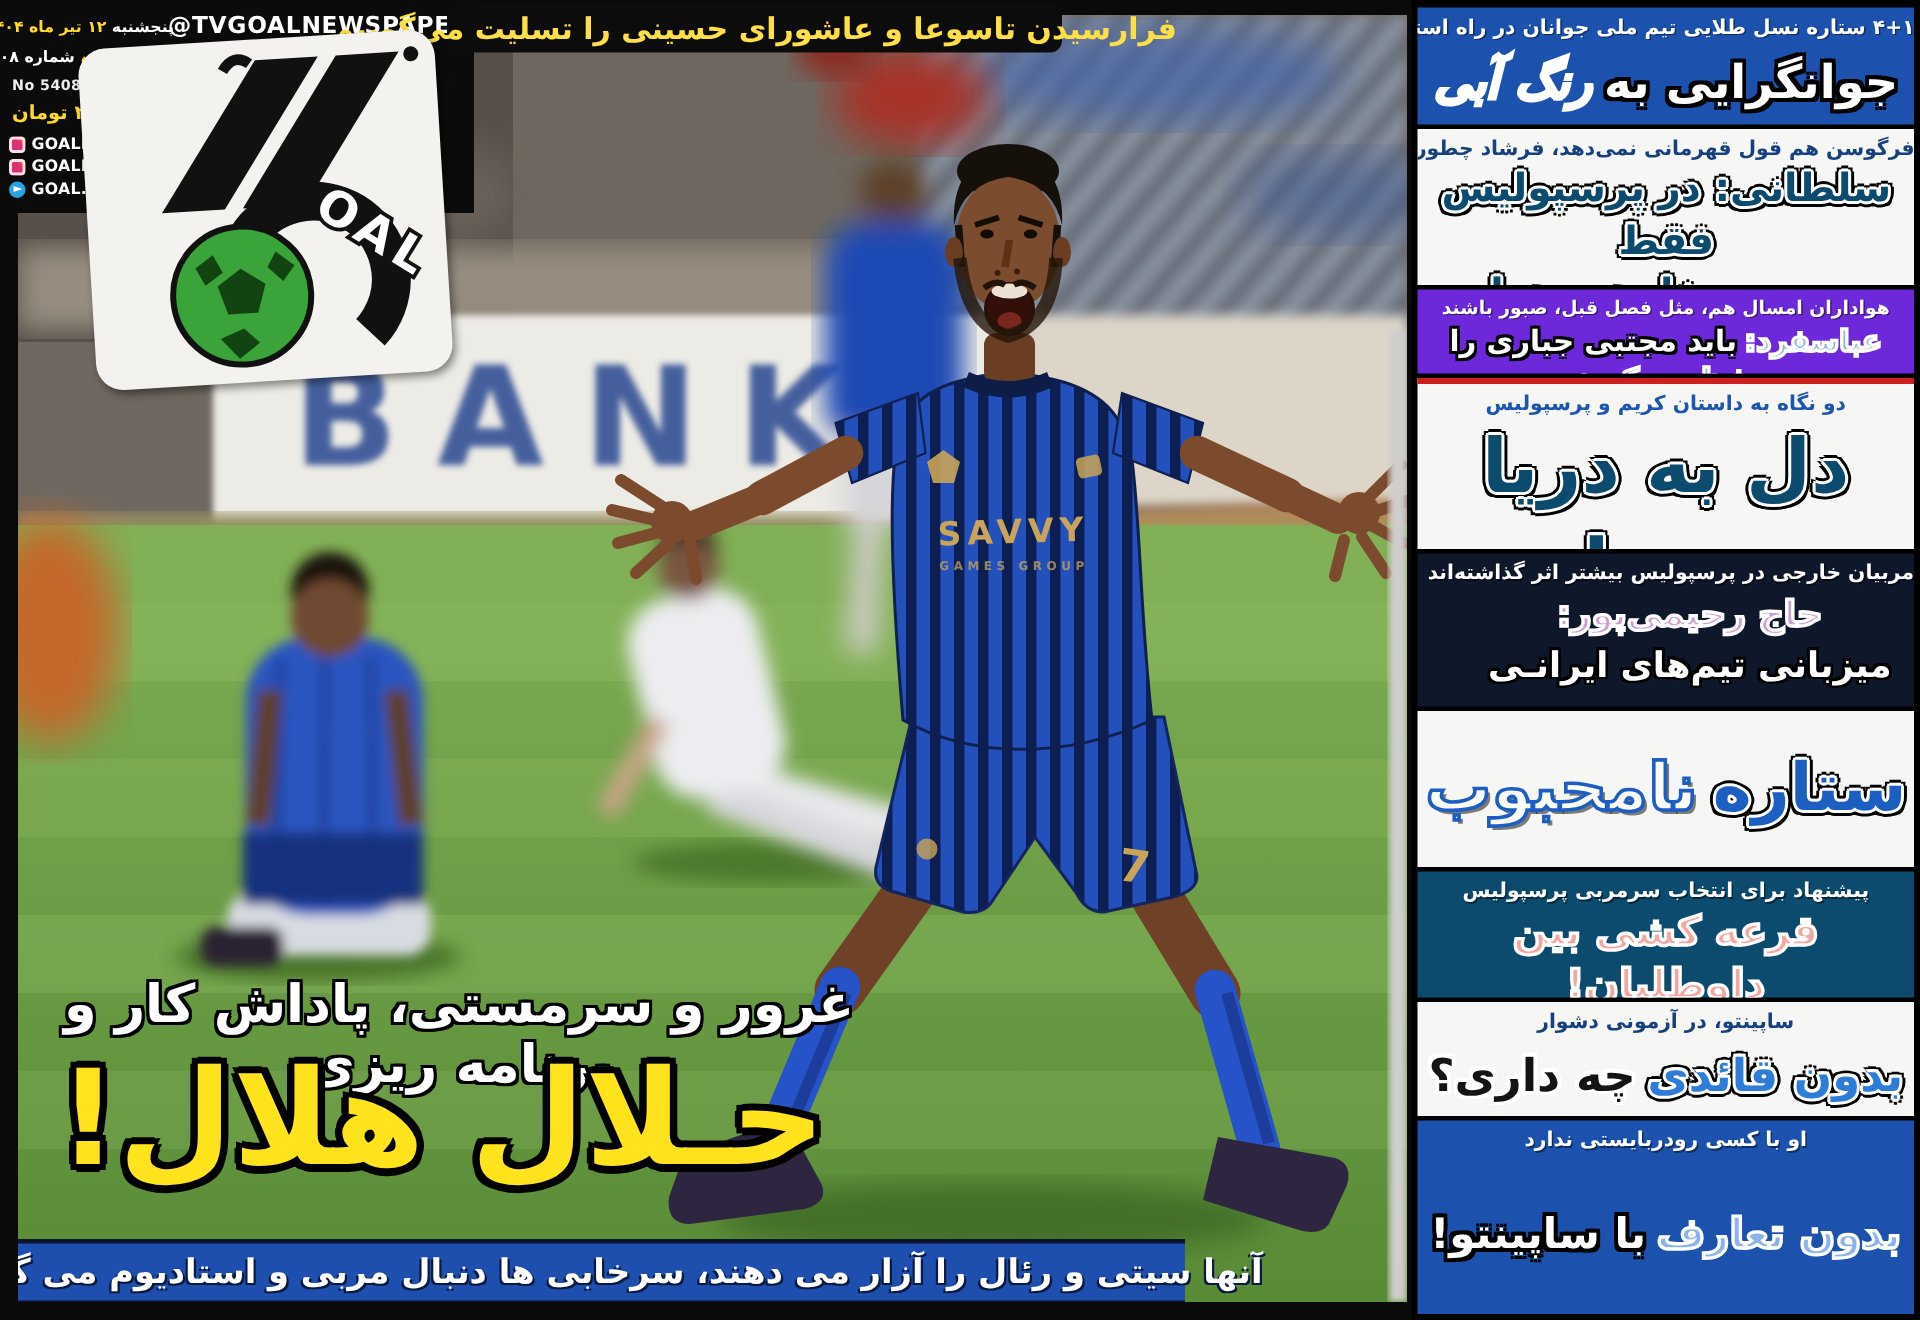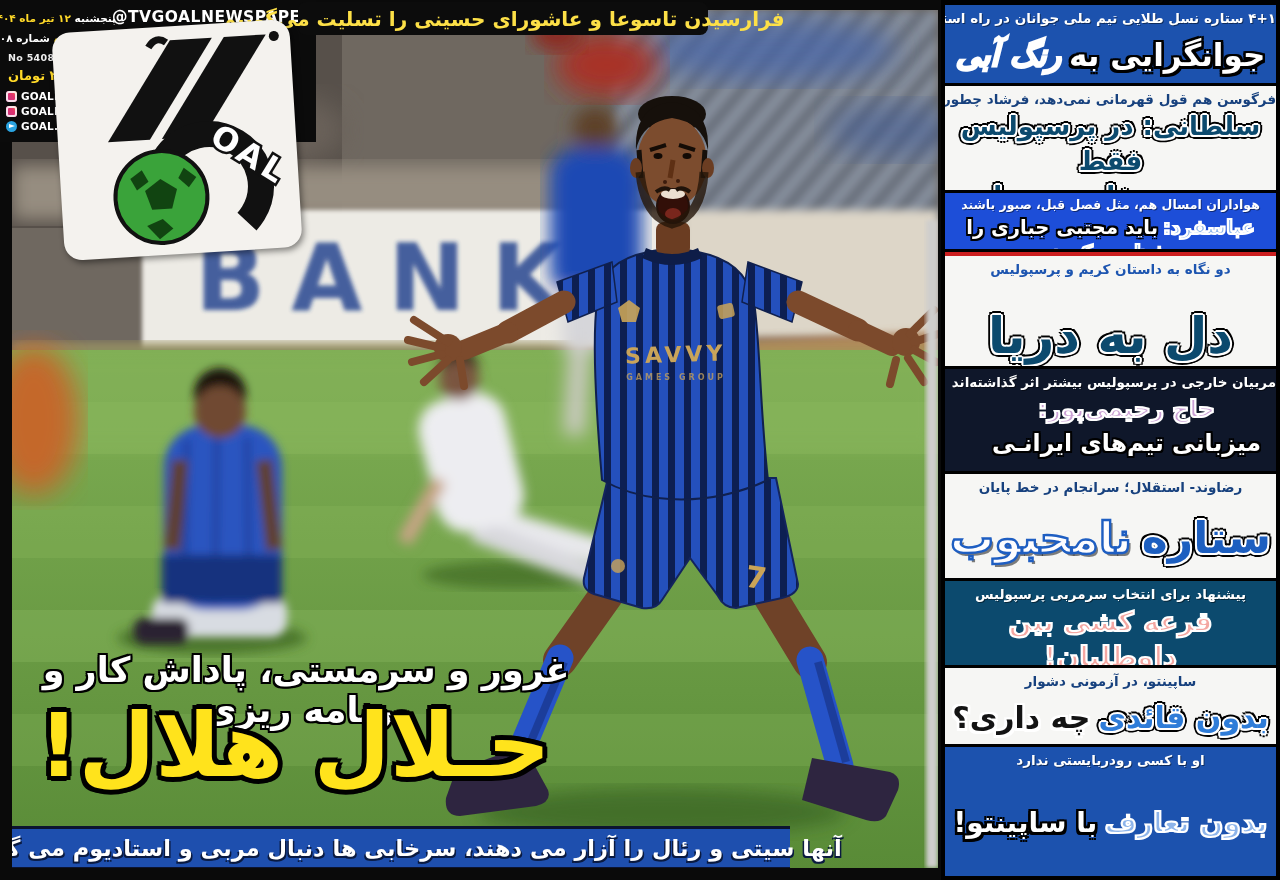--- a/index.html
+++ b/index.html
@@ -52,28 +52,28 @@
 
   
   #rightcol { position:absolute; left:941px; top:0; width:339px; height:880px; background:#000;
     display:flex; flex-direction:column; gap:3px; padding:5px 4px 4px 4px; z-index:4; }
   .blk { width:100%; direction:rtl; text-align:center; display:flex; flex-direction:column;
     justify-content:flex-start; overflow:hidden; }
   .blk .kick { font-weight:bold; font-size:13.5px; line-height:1.5; padding-top:3px; white-space:nowrap; }
   .blk .title { font-weight:bold; flex:1; display:flex; flex-wrap:wrap; align-items:center;
     justify-content:center; column-gap:8px; row-gap:0; line-height:1.3; padding:0 4px; }
   .bg-blue   { background:#1c52ae; }
-  .bg-blue2  { background:#1d4ed8; }
+  .bg-blue2  { background:#6d28d9; }
   .bg-white  { background:#f6f6f4; }
   .bg-purple { background:#0f172a;padding-left:32px; }
   .bg-red    { background:#0c4a6e; }
   .k-white { color:#fff; text-shadow:1px 1px 0 rgba(0,0,0,.45); }
   .k-navy  { color:#17417e; }
   .k-blue  { color:#1d55b0; }
-  .k-red-border { border-top:4px solid #cc1f1f;gap:25px; }
+  .k-red-border { border-top:4px solid #cc1f1f; }
 
   
   .ol-k { color:#fff;
     text-shadow:-2.5px -2.5px 0 #000,0 -2.5px 0 #000,2.5px -2.5px 0 #000,-2.5px 0 0 #000,2.5px 0 0 #000,-2.5px 2.5px 0 #000,0 2.5px 0 #000,2.5px 2.5px 0 #000; }
   .ol-k-sm { color:#fff;
     text-shadow:-1.8px -1.8px 0 #000,0 -1.8px 0 #000,1.8px -1.8px 0 #000,-1.8px 0 0 #000,1.8px 0 0 #000,-1.8px 1.8px 0 #000,0 1.8px 0 #000,1.8px 1.8px 0 #000; }
   .dbl-red { color:#0c4a6e;
     text-shadow:-2px 0 0 #fff,2px 0 0 #fff,0 -2px 0 #fff,0 2px 0 #fff,-1.5px -1.5px 0 #fff,1.5px -1.5px 0 #fff,-1.5px 1.5px 0 #fff,1.5px 1.5px 0 #fff,-4px 0 0 #000,4px 0 0 #000,0 -4px 0 #000,0 4px 0 #000,-3px -3px 0 #000,3px -3px 0 #000,-3px 3px 0 #000,3px 3px 0 #000; }
   .dbl-blue { color:#1d5fc0;
     text-shadow:-2px 0 0 #fff,2px 0 0 #fff,0 -2px 0 #fff,0 2px 0 #fff,-1.5px -1.5px 0 #fff,1.5px -1.5px 0 #fff,-1.5px 1.5px 0 #fff,1.5px 1.5px 0 #fff,-4px 0 0 #000,4px 0 0 #000,0 -4px 0 #000,0 4px 0 #000,-3px -3px 0 #000,3px -3px 0 #000,-3px 3px 0 #000,3px 3px 0 #000; }
@@ -370,21 +370,20 @@
     <div class="blk bg-purple" style="height:102px">
       <div class="kick k-white">مربیان خارجی در پرسپولیس بیشتر اثر گذاشته‌اند</div>
       <div class="title" style="font-size:23.5px; line-height:1.45; column-gap:24px">
         <span class="hol-onpurple">حاج رحیمی‌پور:</span>
         <span class="ol-k-sm">میزبانی تیم‌های ایرانـی هـم</span>
         <span class="hol-onpurple">در خطر است</span>
       </div>
     </div>
 
     <div class="blk bg-white" style="height:104px">
-      <div class="kick k-navy">رضاوند- استقلال؛ سرانجام در خط پایان</div>
       <div class="title" style="font-size:44px; column-gap:10px">
         <span class="dbl-blue">ستاره</span>
         <span class="hol-bluestroke">نامحبوب</span>
       </div>
     </div>
 
     <div class="blk bg-red" style="height:84px">
       <div class="kick k-white">پیشنهاد برای انتخاب سرمربی پرسپولیس</div>
       <div class="title" style="font-size:27px">
         <span class="hol-onred">قرعه کشی بین داوطلبان!</span>

